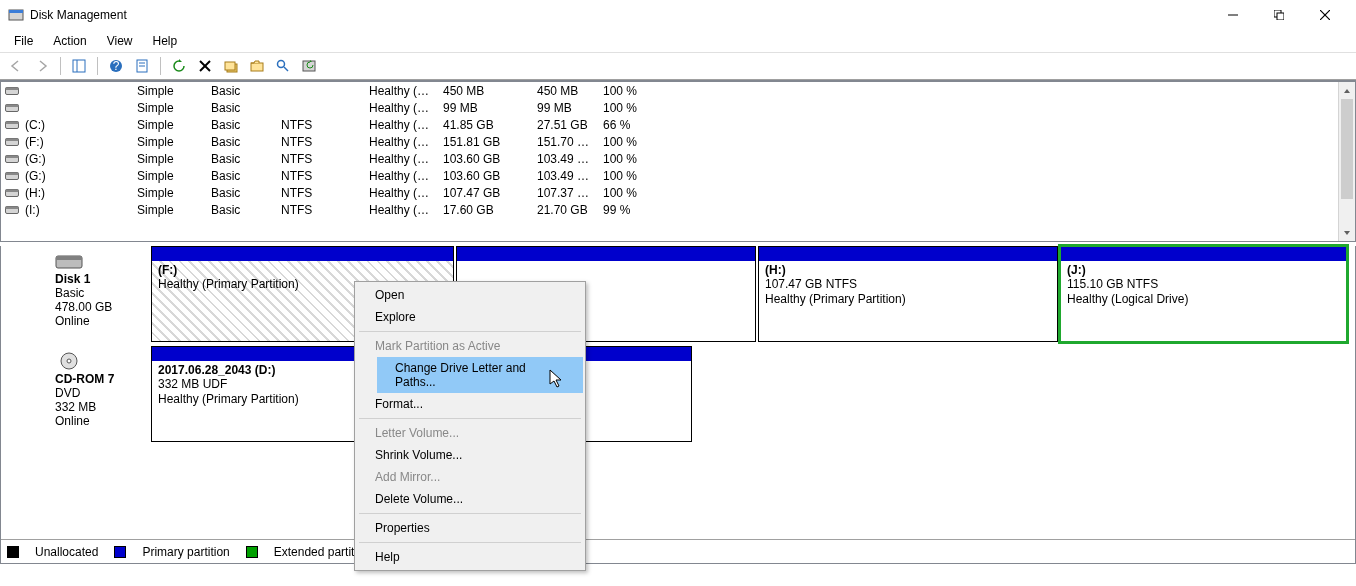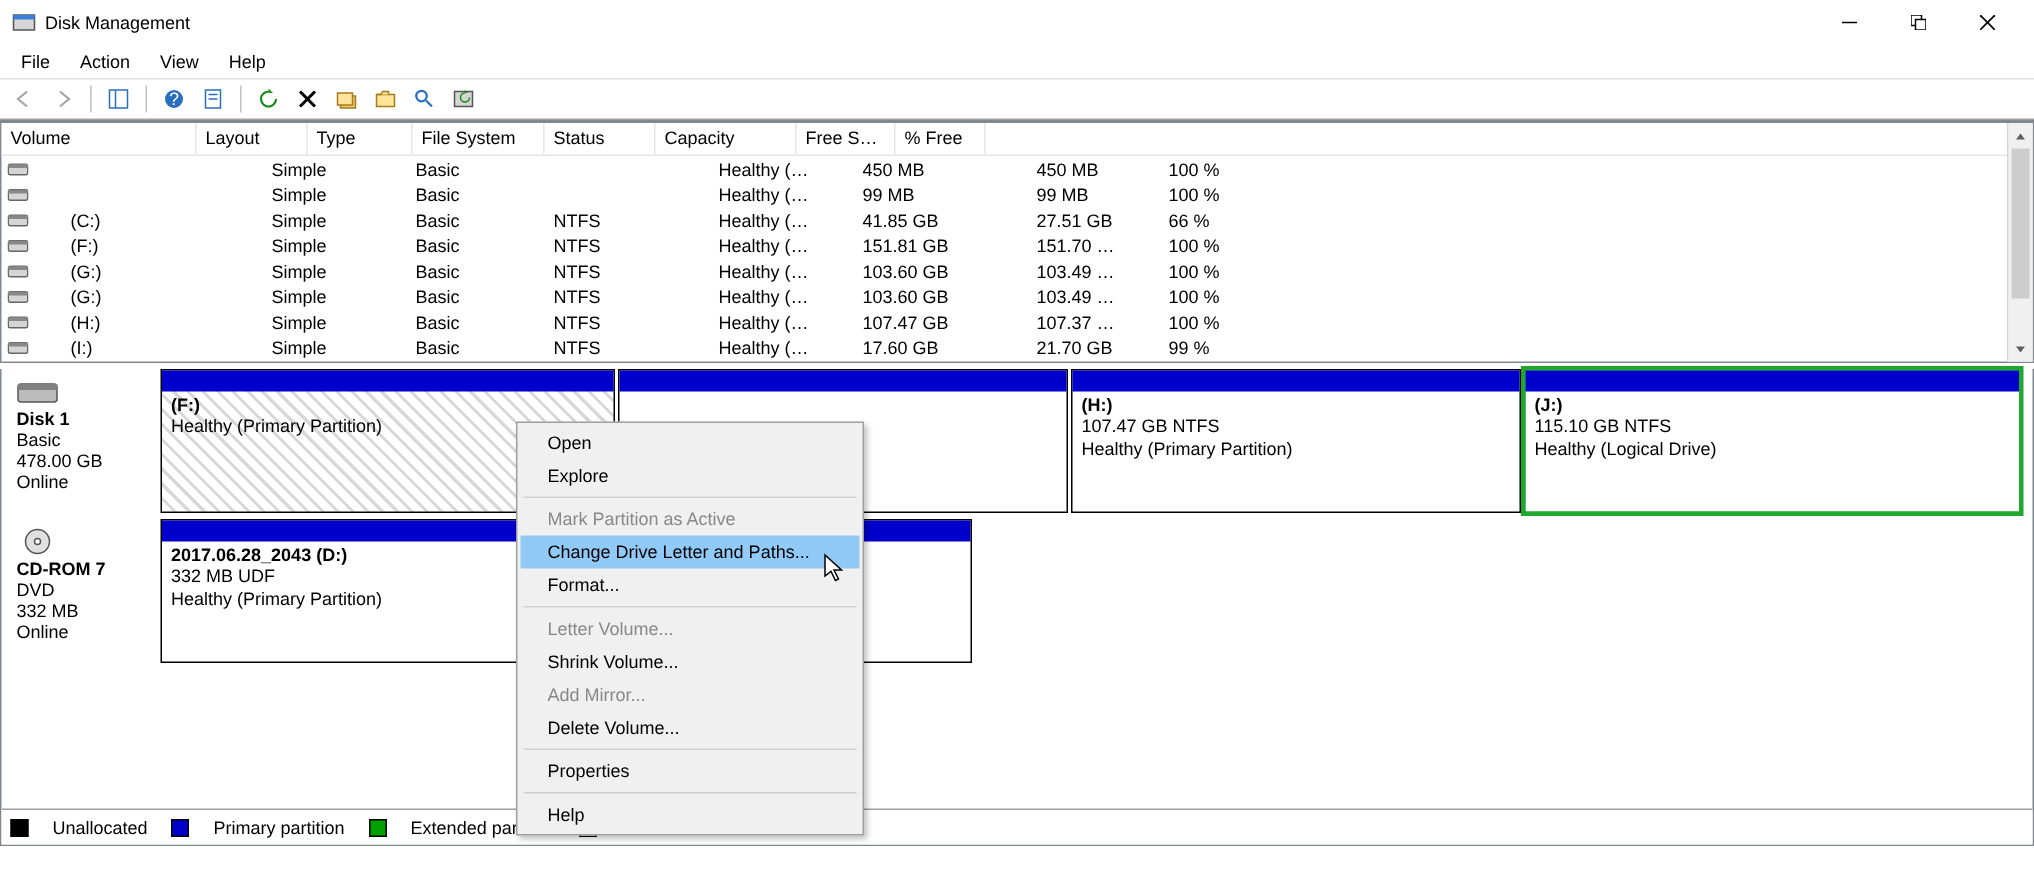--- a/index.html
+++ b/index.html
@@ -23,42 +23,42 @@
 .toolbar .sep { width: 1px; height: 18px; background: #c0c0c0; margin: 0 4px; }
 .toolbar .tbtn.disabled svg { opacity: 0.35; }
 .toolbar .tbtn.disabled { color: #aaa; }
 
 
 .volumes-wrap { height: 162px; border: 1px solid #828790; border-top: 2px solid #828790; margin: 0; position: relative; background: #fff; display:flex;}
 .volumes-tbl { flex:1; overflow:hidden;}
 .volumes-header { display: flex; background: #fff; border-bottom: 1px solid #e6e6e6; height: 22px; }
 .volumes-header .col { padding: 3px 6px; border-right: 1px solid #e6e6e6; color: #000; white-space: nowrap; overflow: hidden; text-overflow: ellipsis;}
 .volumes-rows { }
-.vol-row { display: flex; height: 17px; align-items: center; gap: 22px; }
+.vol-row { display: flex; height: 17px; align-items: center; }
 .vol-row .col { padding: 0 6px; color: #000; overflow: hidden; white-space: nowrap; text-overflow: ellipsis;}
 .vol-row .c-icon { width:18px; display:flex; align-items:center; padding:0 0 0 4px;}
 .diskicon { width:14px; height:11px; display:inline-block; }
 .col.c1 { width: 130px; }
 .col.c2 { width: 74px; }
 .col.c3 { width: 70px; }
 .col.c4 { width: 88px; }
 .col.c5 { width: 74px; }
 .col.c6 { width: 94px; }
 .col.c7 { width: 66px; }
 .col.c8 { width: 60px; }
 .vol-scroll { width: 17px; background: #f0f0f0; border-left: 1px solid #d4d4d4; position:relative;}
 .vol-scroll .arrow { height:17px; display:flex; align-items:center; justify-content:center; background:#f0f0f0;}
 .vol-scroll .track { position:absolute; top:17px; bottom:17px; left:0; right:0; background:#f0f0f0;}
 .vol-scroll .thumb { position:absolute; top:17px; left:2px; right:2px; height:100px; background:#cdcdcd;}
 .vol-scroll .arrow.bot { position:absolute; bottom:0; left:0; right:0;}
 
 
 .graphical { border: 1px solid #828790; border-top:none; background:#fff; height:318px; position:relative; }
 .disk-row { display:flex; margin:4px 8px 0 2px; gap:4px; }
-.disk-label { width:100px; padding:6px 4px 4px 8px; border-right: none;}
+.disk-label { width:100px; padding:6px 4px 4px 8px; border-right: none; margin-left: 44px;}
 .disk-label .dicon { width:28px; height:18px; display:block; margin-bottom:2px;}
 .disk-label b { display:block; font-weight:600;}
 .disk-label span { display:block; line-height:14px;}
 .disk-parts { flex:1; display:flex; gap:2px; }
 .part { border:1px solid #000; position:relative; padding:16px 6px 6px 6px; background:#fff;}
 .part .stripe { position:absolute; top:0; left:0; right:0; height:14px; background:#0000cc;}
 .part.hatched { background-image: repeating-linear-gradient(45deg, #fff 0 5px, #d8d8d8 5px 7px); }
 .part.sel { outline:3px solid #1fa82e; outline-offset:-1px; border-color:#1fa82e;}
 .part b { display:block; font-weight:600; margin-top:0px;}
 .part span { display:block; line-height:15px;}
@@ -68,24 +68,24 @@
 .disk1 .p4 { flex:1;}
 .cdrow .p1 { flex:0 0 541px;}
 .disk-row { height:96px;}
 
 
 .legend { position:absolute; bottom:0; left:0; right:0; height:24px; border-top:1px solid #a0a0a0; background:#fff; display:flex; align-items:center; padding:0 6px; gap:4px;}
 .legend .sw { width:12px; height:12px; border:1px solid #000; display:inline-block;}
 .legend span { margin-right:12px;}
 
 
-.ctxmenu { position:absolute; left:344px; top:281px; width:232px; background:#f0f0f0; border:1px solid #a0a0a0; box-shadow:2px 2px 4px rgba(0,0,0,0.25); padding:2px; z-index:100;}
+.ctxmenu { position:absolute; left:354px; top:281px; width:232px; background:#f0f0f0; border:1px solid #a0a0a0; box-shadow:2px 2px 4px rgba(0,0,0,0.25); padding:2px; z-index:100;}
 .ctxmenu .item { padding:4px 18px 4px 18px; color:#000;}
 .ctxmenu .item.disabled { color:#888;}
-.ctxmenu .item.hover { background:#91c9f7;}
+.ctxmenu .item.hover { background:#91c9f7;margin-left:20px;}
 .ctxmenu .separator { height:1px; background:#d0d0d0; margin:3px 2px;}
 
 .cursor { position:absolute; left:549px; top:369px; z-index:200;}
 </style>
 </head>
 <body>
 
 <div class="titlebar">
   <span class="app-icon">
     <svg viewBox="0 0 16 16">
@@ -189,30 +189,20 @@
       <svg width="14" height="14" viewBox="0 0 14 14">
         <rect x="1" y="2" width="12" height="10" fill="#d5d5d5" stroke="#555"></rect>
         <path d="M11 6 A3 3 0 1 1 8 3" fill="none" stroke="#1a8a1a"></path>
         <path d="M8 1 L10 3 L8 3 Z" fill="#1a8a1a"></path>
       </svg>
     </div>
 </div>
 
 <div class="volumes-wrap">
   <div class="volumes-tbl">
-    <div class="volumes-header">
-      <div class="col c1">Volume</div>
-      <div class="col c2">Layout</div>
-      <div class="col c3">Type</div>
-      <div class="col c4">File System</div>
-      <div class="col c5">Status</div>
-      <div class="col c6">Capacity</div>
-      <div class="col c7">Free Spa...</div>
-      <div class="col c8">% Free</div>
-    </div>
     <div class="volumes-rows" id="vol-rows">
         <div class="vol-row">
           <div class="c-icon">
             <span class="diskicon"><svg viewBox="0 0 14 11">
                 <rect x="0.5" y="2.5" width="13" height="7" rx="1.5" fill="#d5d5d5" stroke="#666"></rect>
                 <rect x="0.5" y="2.5" width="13" height="2.5" fill="#888"></rect>
               </svg></span>
           </div>
           <div class="col c1" style="width:112px"></div>
           <div class="col c2">Simple</div>

